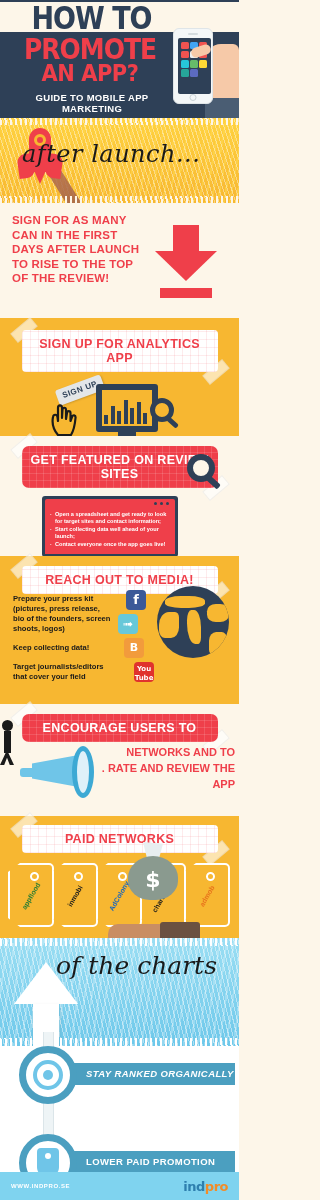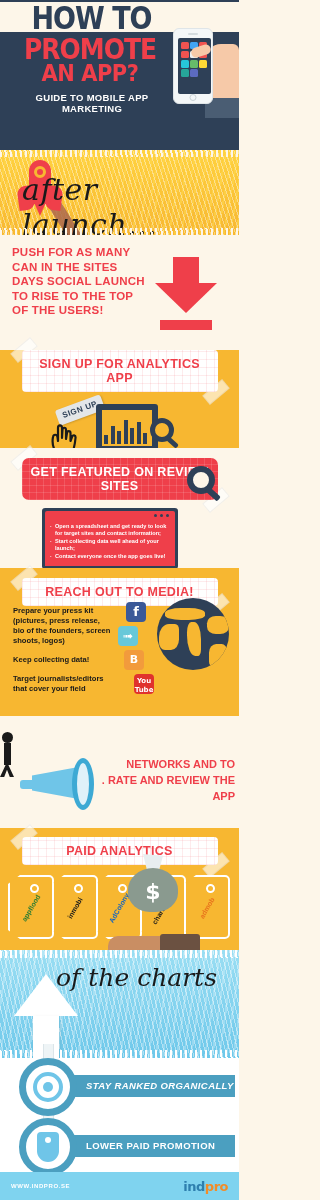--- a/index.html
+++ b/index.html
@@ -5,21 +5,21 @@
   * { margin:0; padding:0; box-sizing:border-box; }
   html,body { width:239px; }
   body {
     width:239px; height:1200px; overflow:hidden;
     font-family:"Liberation Sans", sans-serif;
     background:#fdf6e9; position:relative;
   }
   .page { position:relative; width:239px; height:1200px; overflow:hidden; }
 
   
-  .header { position:relative; height:150px; background:#2e4057; overflow:hidden; }
+  .header { position:relative; height:118px; background:#2e4057; overflow:hidden; }
   .howto-band {
     position:absolute; top:2px; left:0; width:239px; height:30px; background:#fdf6e9;
   }
   .howto-txt {
     position:absolute; top:3px; left:14px; width:155px; text-align:center;
     font-size:27px; line-height:27px; font-weight:bold; color:#2e4057;
     font-family:"DejaVu Sans", sans-serif; letter-spacing:-1px;
     transform:scaleY(1.15); transform-origin:top left;
   }
   .hdr-promote {
@@ -79,21 +79,21 @@
   .rk-finL { position:absolute; left:0px; top:30px; width:16px; height:24px;
     background:#ef3f4a; border-radius:8px 0 8px 0; transform:rotate(-8deg); }
   .rk-finR { position:absolute; left:28px; top:30px; width:16px; height:24px;
     background:#ef3f4a; border-radius:0 8px 0 8px; transform:rotate(8deg); }
   .rk-tip { position:absolute; left:15px; top:44px; width:14px; height:16px;
     background:#ef3f4a; clip-path:polygon(50% 100%, 0 0, 100% 0); }
   .rk-trail { position:absolute; left:30px; top:50px; width:13px; height:70px;
     background:linear-gradient(#b06a4e,#9b5f47); transform:rotate(-32deg);
     transform-origin:top left; border-radius:2px; opacity:.85; }
   .launch-script {
-    position:absolute; left:22px; top:22px; font-size:30px; color:#1a1a1a;
+    position:absolute; left:22px; top:22px; font-size:24px; color:#1a1a1a;
     font-family:"DejaVu Serif", serif; font-style:italic; letter-spacing:0.5px;
   }
 
   
   .sec-push { position:relative; height:115px; background:#fdf6e9; padding:10px 0 0 12px; }
   .push-txt { width:150px; font-size:11.5px; line-height:14.5px; font-weight:bold;
     color:#ef3f4a; letter-spacing:0.2px; }
   .push-txt div { white-space:nowrap; }
   .arr-down { position:absolute; right:22px; top:22px; width:62px; }
   .arr-stem { width:26px; height:26px; background:#ef3f4a; margin:0 auto; }
@@ -118,21 +118,21 @@
     background-image:
       repeating-linear-gradient(0deg, rgba(255,255,255,.13) 0 1px, transparent 1px 7px),
       repeating-linear-gradient(90deg, rgba(255,255,255,.13) 0 1px, transparent 1px 7px);
   }
   .tape { position:absolute; width:26px; height:12px; background:rgba(255,255,255,.62);
     border:1px solid rgba(0,0,0,.05); }
   .tape.tl { left:-11px; top:-6px; transform:rotate(-40deg); }
   .tape.br { right:-11px; bottom:-6px; transform:rotate(-40deg); }
 
   
-  .sec-analytics { position:relative; background:#f7b731; padding:0 0 10px; height:98px; }
+  .sec-analytics { position:relative; background:#f7b731; padding:12px 0 10px; height:118px; }
   .an-art { position:relative; height:74px; margin-top:8px; }
   .monitor { position:absolute; left:96px; top:4px; width:62px; height:48px;
     border:6px solid #2e4057; border-radius:3px; background:#f7b731; }
   .mon-neck { position:absolute; left:118px; top:52px; width:18px; height:7px; background:#2e4057; }
   .mon-base { position:absolute; left:104px; top:58px; width:46px; height:8px;
     background:#2e4057; border-radius:3px 3px 7px 7px; }
   .bars { position:absolute; left:104px; top:18px; display:flex; align-items:flex-end; gap:2.5px; height:26px; }
   .bars i { display:block; width:4px; background:#2e4057; }
   .magnify { position:absolute; left:150px; top:18px; width:24px; height:24px;
     border:5px solid #2e4057; border-radius:50%; background:#f7b731; }
@@ -315,25 +315,25 @@
       <div class="rk-body"></div>
       <div class="rk-win"></div>
       <div class="rk-tip"></div>
     </div>
     <div class="launch-script">after launch...</div>
     <div class="scrib-edge-bot"></div>
   </div>
 
   <div class="sec-push">
     <div class="push-txt" id="pushLines">
-        <div>PUSH FOR AS MANY</div>
-        <div>CAN IN THE SITES</div>
-        <div>DAYS SOCIAL LAUNCH</div>
+        <div>SIGN FOR AS MANY</div>
+        <div>CAN IN THE FIRST</div>
+        <div>DAYS AFTER LAUNCH</div>
         <div>TO RISE TO THE TOP</div>
-        <div>OF THE USERS!</div>
+        <div>OF THE REVIEW!</div>
       </div>
     <div class="arr-down">
       <div class="arr-stem"></div>
       <div class="arr-head"></div>
       <div class="arr-bar"></div>
     </div>
   </div>
 
   <div class="sec-analytics">
     <div class="tape-card">
@@ -405,41 +405,46 @@
     <div class="globe">
       <div class="land" style="left:8px;  top:10px; width:40px; height:12px;"></div>
       <div class="land" style="left:2px;  top:26px; width:20px; height:26px; border-radius:50% 20% 40% 30%;"></div>
       <div class="land" style="left:30px; top:24px; width:14px; height:34px; border-radius:30% 50% 20% 60%;"></div>
       <div class="land" style="left:50px; top:18px; width:22px; height:18px; border-radius:40%;"></div>
       <div class="land" style="left:52px; top:46px; width:18px; height:22px; border-radius:40% 30% 60% 20%;"></div>
     </div>
   </div>
 
   <div class="sec-encourage">
+    <div class="tape-card">
+      <div class="tape tl"></div>
+      <div class="tape br"></div>
+      <div class="banner red">ENCOURAGE USERS TO</div>
+    </div>
     <div class="megaphone">
       <div class="mg-handle"></div>
       <div class="mg-cone"></div>
       <div class="mg-ring"></div>
     </div>
     <div class="person">
       <div class="p-head"></div>
       <div class="p-body"></div>
       <div class="p-legs"></div>
     </div>
     <div class="enc-lines" id="encLines">
         <div>NETWORKS AND TO</div>
         <div>. RATE AND REVIEW THE APP</div>
       </div>
   </div>
 
   <div class="sec-paid">
     <div class="tape-card">
       <div class="tape tl"></div>
       <div class="tape br"></div>
-      <div class="banner white">PAID ANALYTICS</div>
+      <div class="banner white">PAID NETWORKS</div>
     </div>
     <div class="tags" id="tagRow">
         <div class="tag" style="left: 8px;">
           <div class="hole"></div>
           <div class="lbl" style="color: rgb(46, 125, 50);">appflood</div>
         </div>
         <div class="tag" style="left: 52px;">
           <div class="hole"></div>
           <div class="lbl" style="color: rgb(26, 26, 26);">inmobi</div>
         </div>
@@ -481,21 +486,21 @@
 
   <div class="sec-timeline">
     <div class="tl-line"></div>
     <div id="timelineRows">
         <div class="tl-row" style="top: 0px; font-style: italic;">
           <div class="tl-bar">STAY RANKED ORGANICALLY</div>
           <div class="tl-circle">
             <div class="tl-ico ic-target"></div>
           </div>
         </div>
-        <div class="tl-row" style="top: 60px;">
+        <div class="tl-row" style="top: 88px;">
           <div class="tl-bar">LOWER PAID PROMOTION</div>
           <div class="tl-circle">
             <div class="tl-ico ic-tag"></div>
           </div>
         </div>
         <div class="tl-row" style="top: 144px;">
           <div class="tl-circle"></div>
         </div>
       </div>
   </div>

